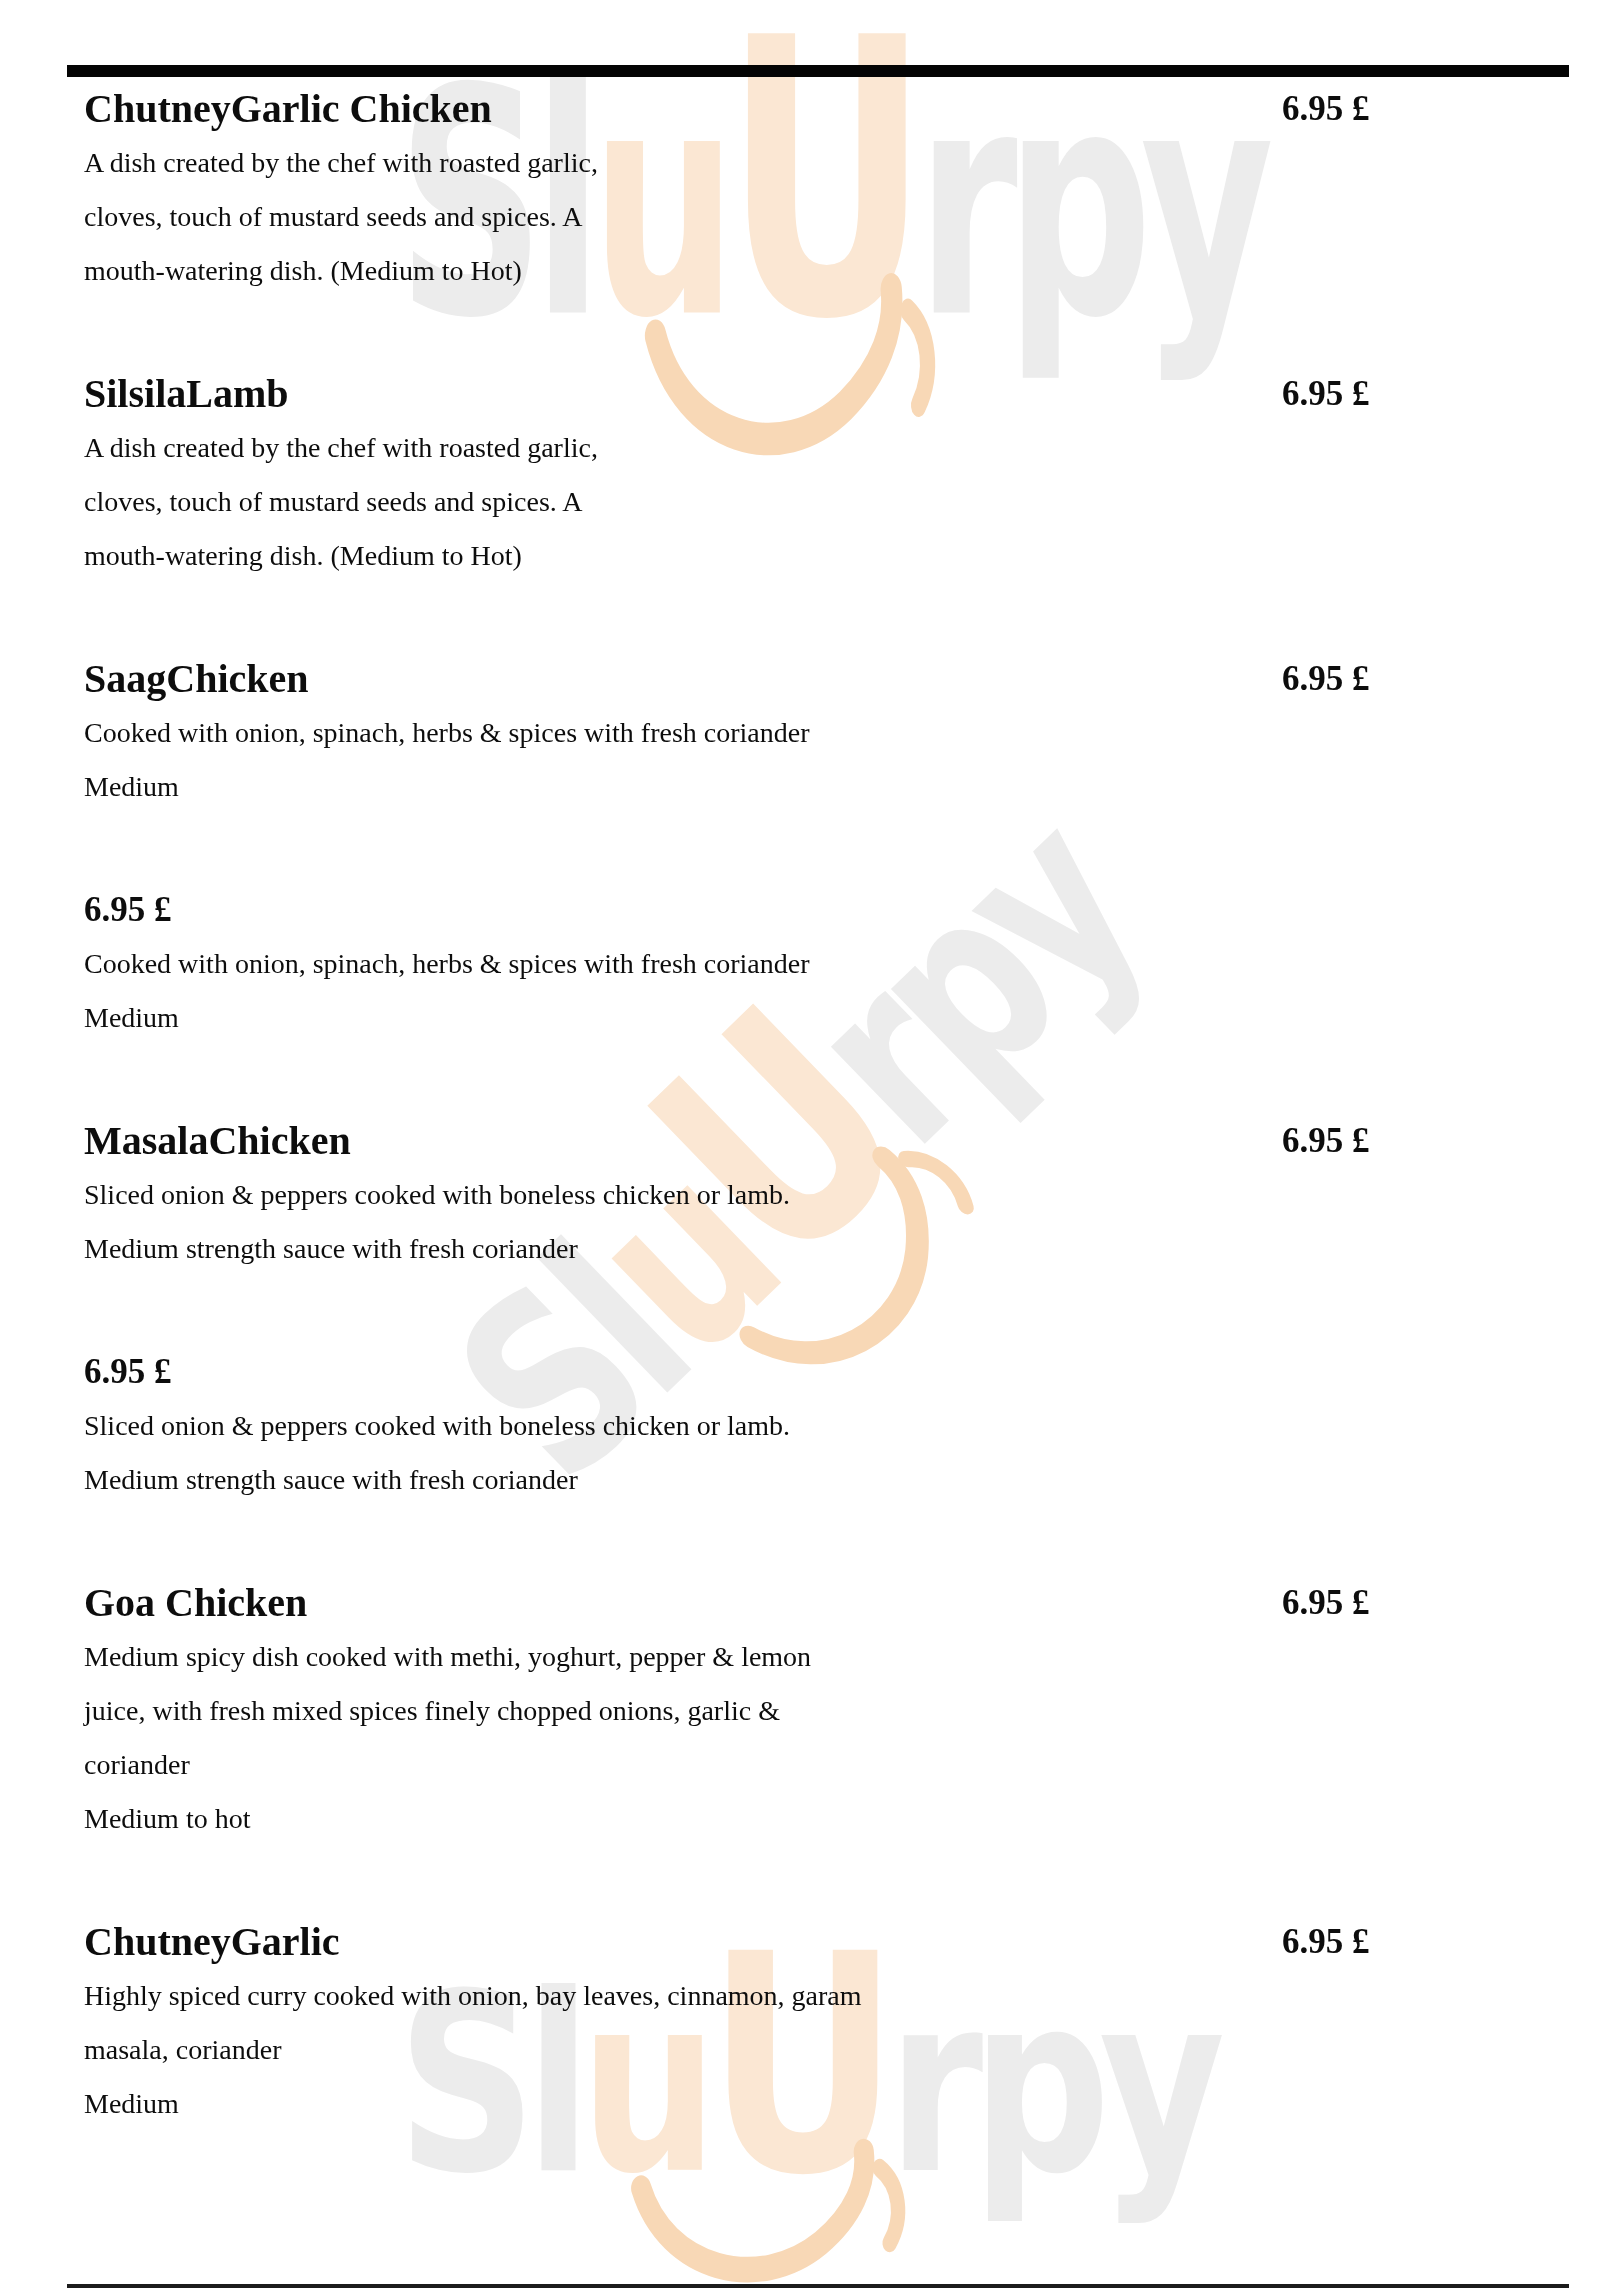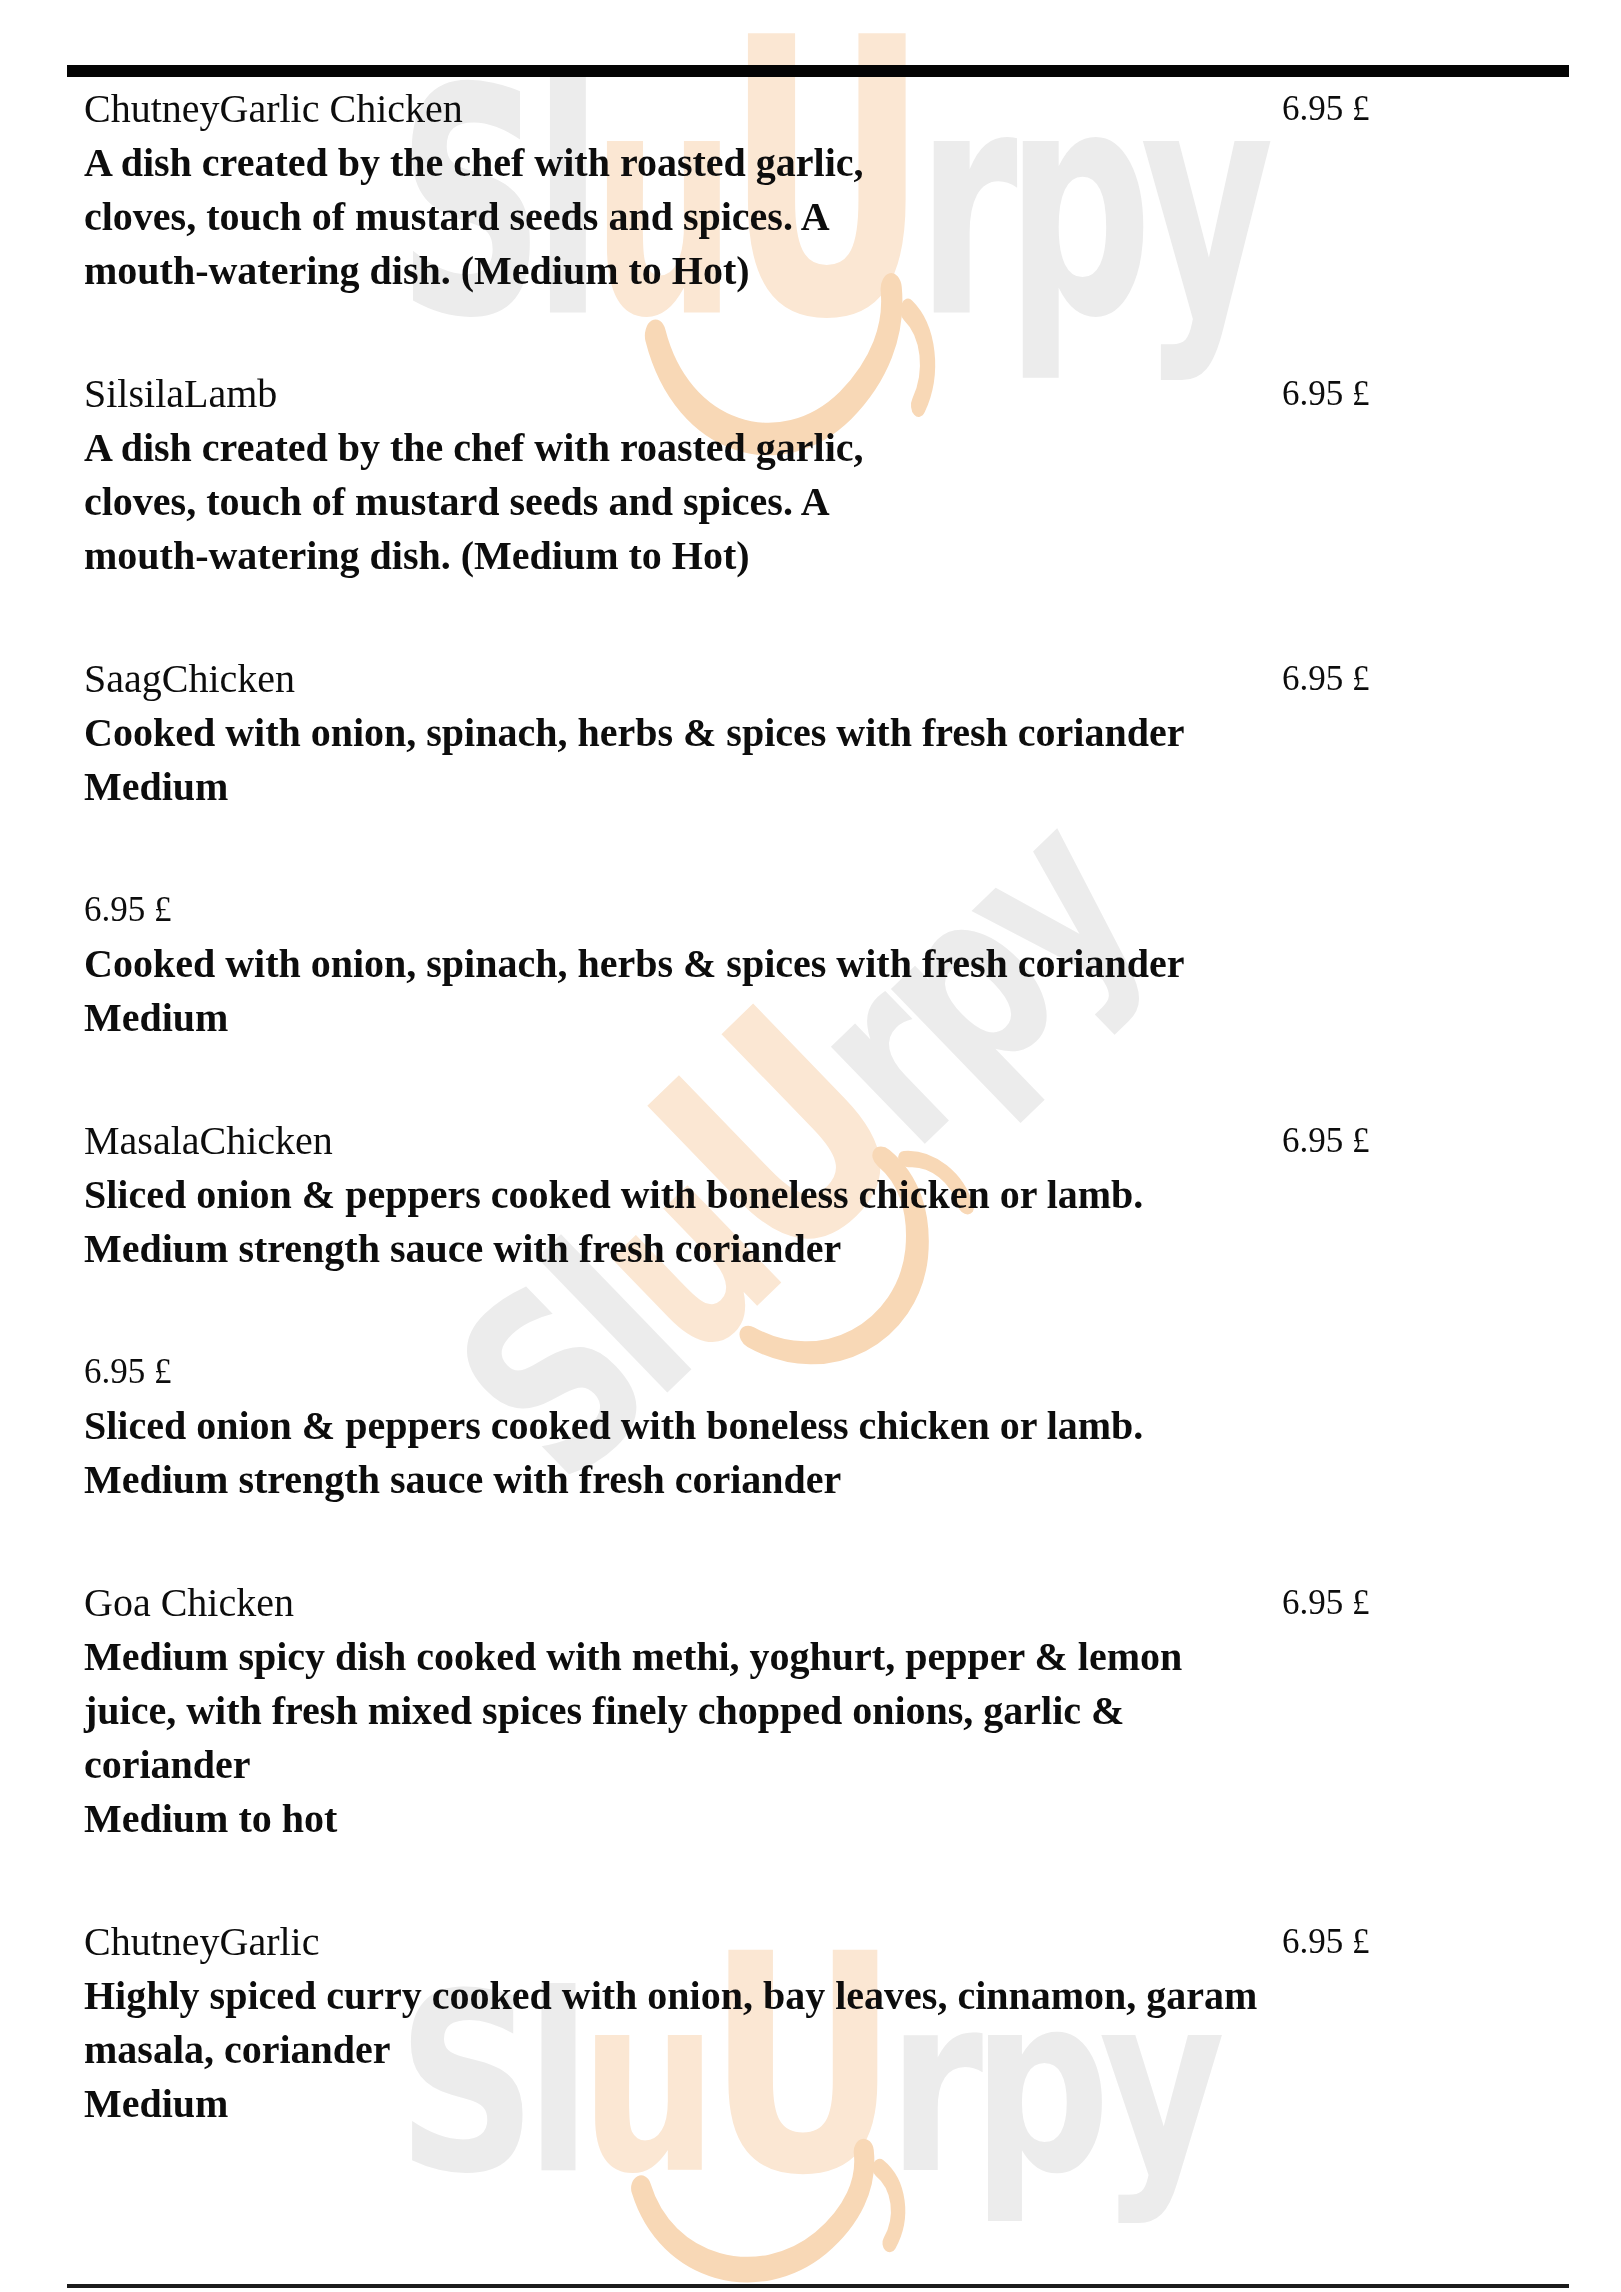--- a/index.html
+++ b/index.html
@@ -29,35 +29,34 @@
   .wm-mid  { left: 392px; top: 936px; transform: rotate(-44deg); }
   .wm-bot  { left: 397px; top: 1877px; }
   .defs-holder { position: absolute; width: 0; height: 0; overflow: hidden; }
 
   
   .menu {
     position: absolute; left: 84px; top: 82px;
     width: 1490px; z-index: 2;
   }
   .item { margin: 0 0 69px 0; }
-  .item-head { display: flex; align-items: center; }
+  .item-head { display: flex; align-items: center; font-weight: bold; }
   .item-name {
     width: 1198px;
     font-size: 40px; line-height: 54px;
     font-stretch: condensed;
   }
   .item-price {
     font-size: 35px; line-height: 54px;
     white-space: nowrap;
   }
   .item-desc {
-    font-size: 40px; line-height: 54px;
+    font-size: 28px; line-height: 54px;
     white-space: pre-line;
     font-stretch: condensed;
-    font-weight: bold;
   }
 </style>
 </head>
 <body>
 
 <svg class="defs-holder" aria-hidden="true">
   <defs>
     <g id="sluurpy-logo">
       <text x="0" y="320" font-family="DejaVu Sans, sans-serif" font-weight="bold" font-size="270" letter-spacing="-16"><tspan fill="#ececec">Sl</tspan><tspan fill="#fbe7d3">u</tspan><tspan font-size="330" fill="#fbe7d3">U</tspan><tspan fill="#ececec">rpy</tspan></text>
       <path d="M340,340 C375,430 505,455 590,400 C635,370 655,335 650,300" fill="none" stroke-width="28" stroke-linecap="round" stroke="#f8d8b6"></path>

